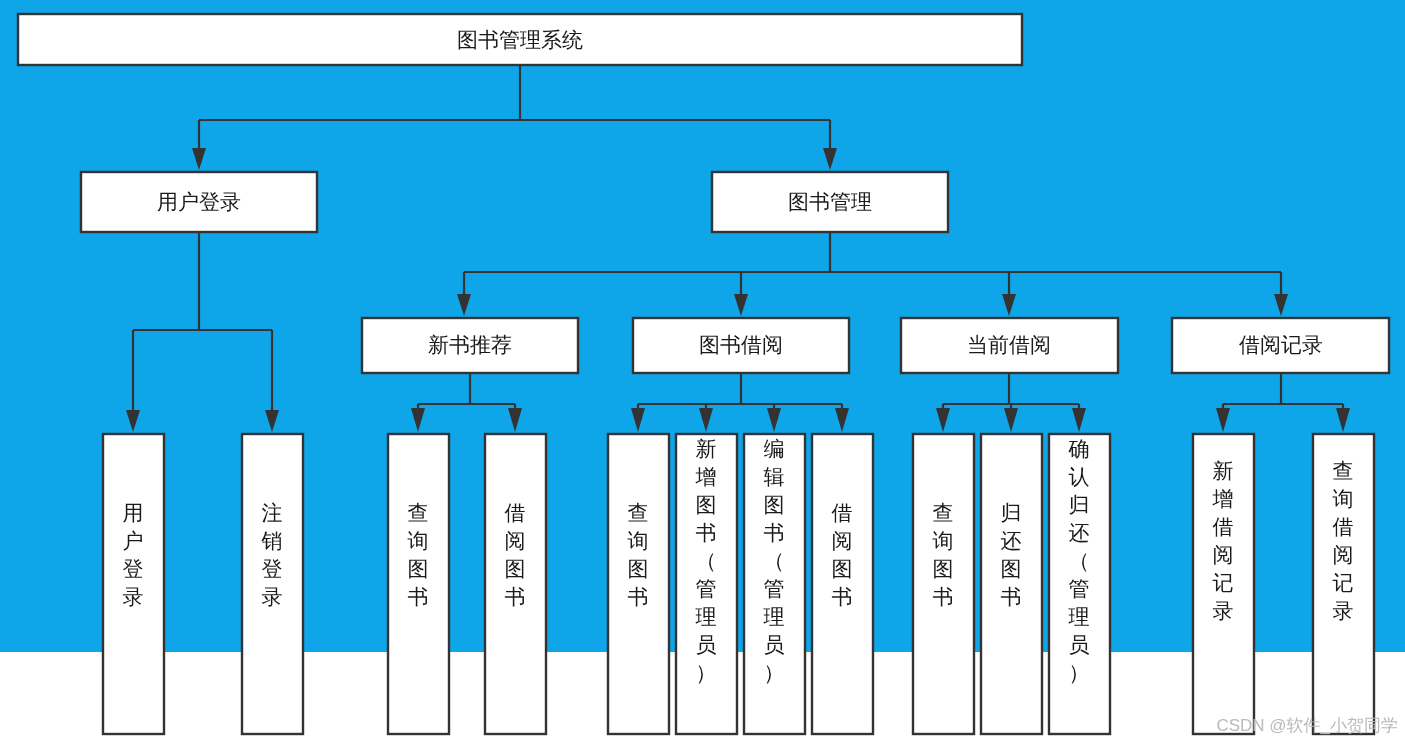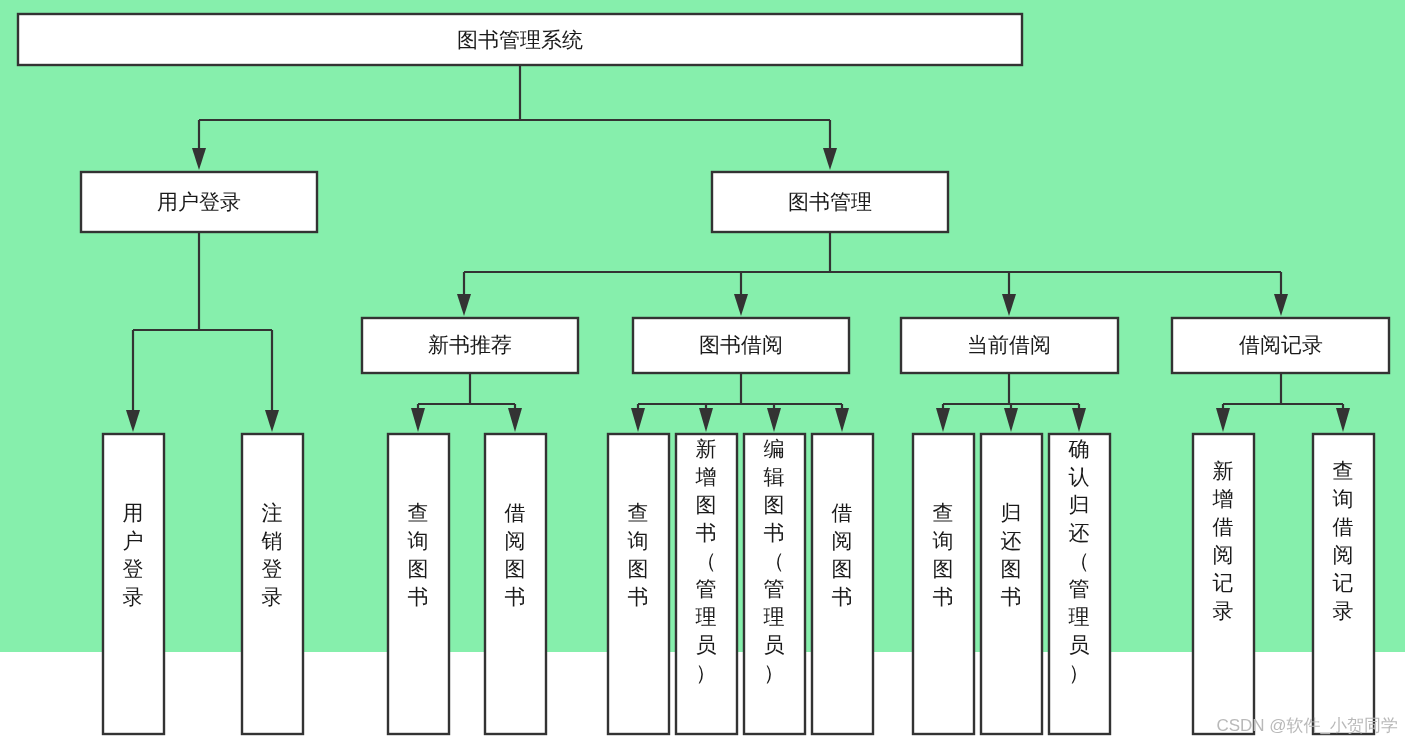--- a/index.html
+++ b/index.html
@@ -10,21 +10,21 @@
   body {
     width: 1405px;
     height: 747px;
     font-family: "Liberation Sans", sans-serif;
     overflow: hidden;
   }
   #diagram-root {
     position: relative;
     width: 1405px;
     height: 652px;
-    background: #86efac;
+    background: #0ea5e9;
   }
   svg.diagram-canvas {
     position: absolute;
     top: 0;
     left: 0;
     width: 1405px;
     height: 747px;
   }
   .node-box {
     fill: #ffffff;

